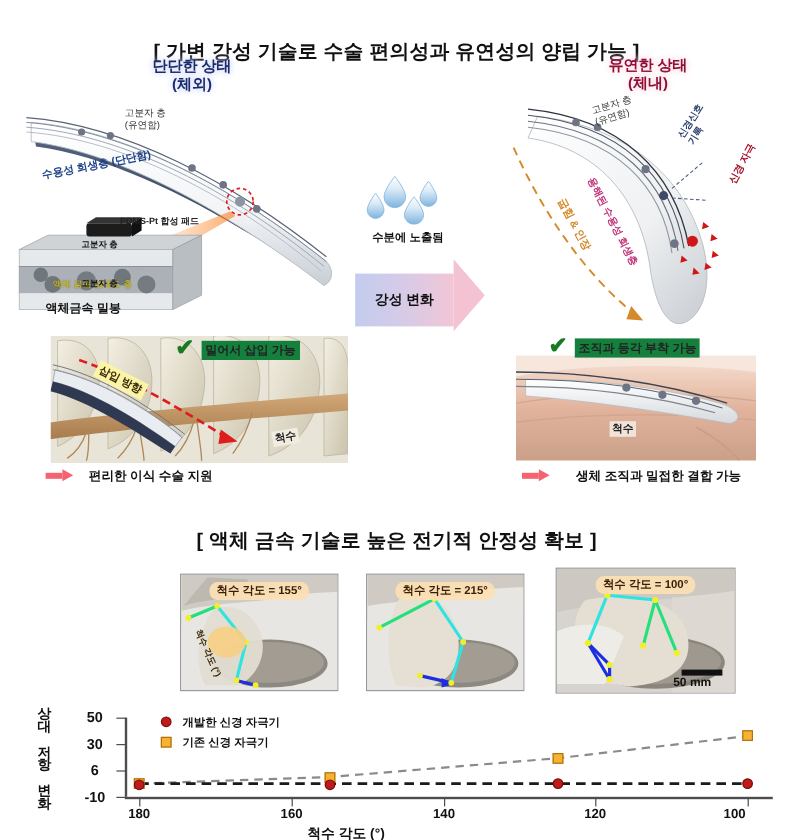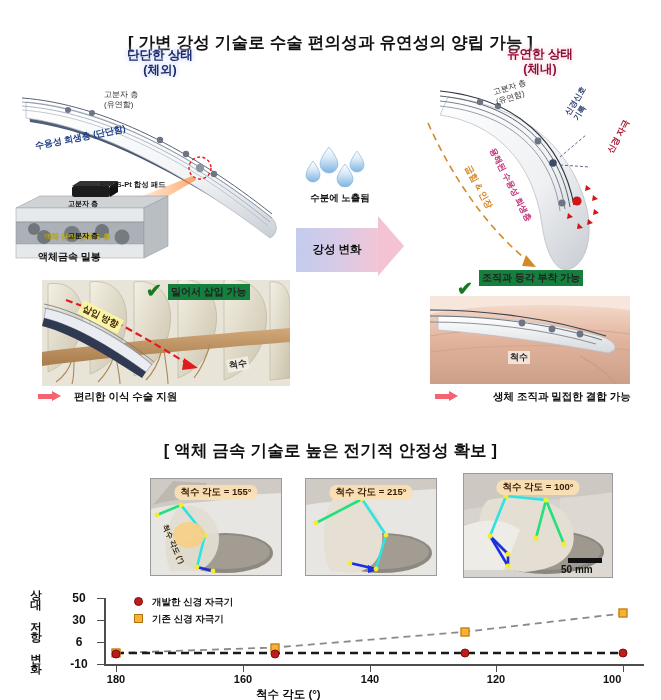--- a/index.html
+++ b/index.html
@@ -331,26 +331,26 @@
     <path d="M0,14 C56,14 120,22 176,40" stroke="#3c4characters" fill="none"></path>
     <path d="M0,14 C56,14 120,22 176,40" stroke="#3c444f" stroke-width="1.1" fill="none"></path>
     <path d="M0,20 C56,20 118,27 172,44" stroke="#5c6470" stroke-width="0.9" fill="none"></path>
     <path d="M0,26 C54,26 114,33 166,48" stroke="#7d848e" stroke-width="0.9" fill="none"></path>
     <circle cx="92" cy="27" r="3.4" fill="#6d7585"></circle>
     <circle cx="122" cy="33" r="3.4" fill="#6d7585"></circle>
     <circle cx="150" cy="38" r="3.4" fill="#6d7585"></circle>
   </svg>
 </div>
 <span class="check" style="left:457px; top:279px;">✔</span>
-<span class="hl-yellow" style="left:479px; top:270px;">조직과 등각 부착 가능</span>
+<span class="hl-yellow" style="left:479px; top:282px;">조직과 등각 부착 가능</span>
 <span class="abs" style="left:508px; top:351px; font-size:9px; font-weight:bold; color:#222; background:#f2e3da; padding:0 2px;">척수</span>
 
 <div class="red-arrow-tail" style="left:435px; top:394px; width:14px;"></div>
 <div class="red-arrow" style="left:449px; top:391px;"></div>
-<span class="photo-caption" style="left:493px; top:390px;">생체 조직과 밀접한 결합 가능</span>
+<span class="photo-caption" style="left:480px; top:390px;">생체 조직과 밀접한 결합 가능</span>
 
 <div class="section-title abs" style="left:0; top:440px;">[ 액체 금속 기술로 높은 전기적 안정성 확보 ]</div>
 
 <div class="angle-card" style="left:150px; top:478px; width:132px; height:98px;">
   <svg width="132" height="98" viewBox="0 0 132 98">
     <rect width="132" height="98" fill="#d9d6d1"></rect>
     <path d="M0,0 L132,0 L132,34 C92,30 40,34 0,42 Z" fill="#cfcac3"></path>
     <path d="M0,30 C34,22 70,24 96,16 L132,14 L132,98 L0,98 Z" fill="#e8e6e2"></path>
     <ellipse cx="74" cy="74" rx="48" ry="20" fill="#8d8981"></ellipse>
     <ellipse cx="74" cy="73" rx="45" ry="17" fill="#a29c92"></ellipse>

